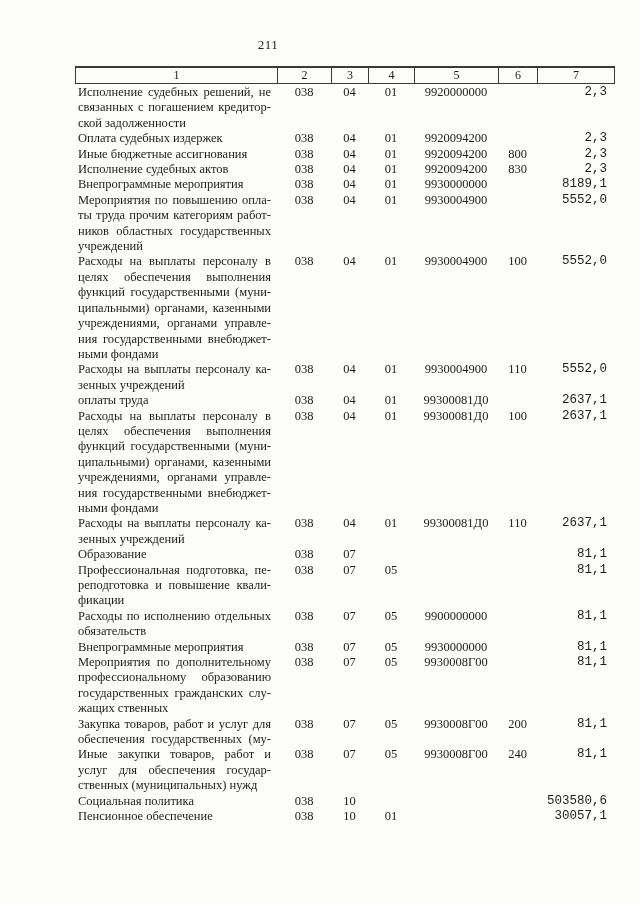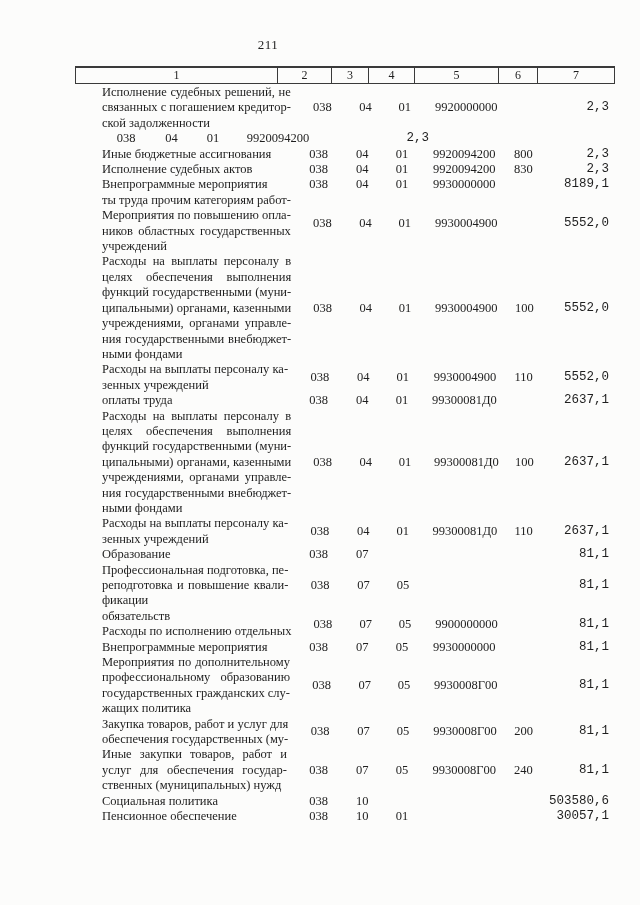--- a/index.html
+++ b/index.html
@@ -44,22 +44,21 @@
   .c1 { width: 202px; }
   .c2 { width: 54px; }
   .c3 { width: 37px; }
   .c4 { width: 46px; }
   .c5 { width: 84px; }
   .c6 { width: 39px; }
   .c7 { width: 76px; }
   .tbody { padding-top: 1px; }
   .trow {
     display: flex;
-    align-items: center;
-    margin-left: 24px;
+    align-items: flex-start;
   }
   .td {
     box-sizing: border-box;
     font-size: 12.5px;
     line-height: 15.4px;
   }
   .td.name { padding: 0 6px 0 3px; }
   .jline {
     white-space: nowrap;
     text-align: justify;
@@ -93,20 +92,23 @@
           <div class="jline last">ской задолженности</div>
         </div>
         <div class="td c2 num">038</div>
         <div class="td c3 num">04</div>
         <div class="td c4 num">01</div>
         <div class="td c5 num">9920000000</div>
         <div class="td c6 num"></div>
         <div class="td c7 amount">2,3</div>
       </div>
       <div class="trow">
+        <div class="td name c1">
+          <div class="jline last">Оплата судебных издержек</div>
+        </div>
         <div class="td c2 num">038</div>
         <div class="td c3 num">04</div>
         <div class="td c4 num">01</div>
         <div class="td c5 num">9920094200</div>
         <div class="td c6 num"></div>
         <div class="td c7 amount">2,3</div>
       </div>
       <div class="trow">
         <div class="td name c1">
           <div class="jline last">Иные бюджетные ассигнования</div>
@@ -135,22 +137,22 @@
         </div>
         <div class="td c2 num">038</div>
         <div class="td c3 num">04</div>
         <div class="td c4 num">01</div>
         <div class="td c5 num">9930000000</div>
         <div class="td c6 num"></div>
         <div class="td c7 amount">8189,1</div>
       </div>
       <div class="trow">
         <div class="td name c1">
+          <div class="jline">Мероприятия по повышению опла-</div>
           <div class="jline">ты труда прочим категориям работ-</div>
-          <div class="jline">Мероприятия по повышению опла-</div>
           <div class="jline">ников областных государственных</div>
           <div class="jline last">учреждений</div>
         </div>
         <div class="td c2 num">038</div>
         <div class="td c3 num">04</div>
         <div class="td c4 num">01</div>
         <div class="td c5 num">9930004900</div>
         <div class="td c6 num"></div>
         <div class="td c7 amount">5552,0</div>
       </div>
@@ -242,22 +244,22 @@
         </div>
         <div class="td c2 num">038</div>
         <div class="td c3 num">07</div>
         <div class="td c4 num">05</div>
         <div class="td c5 num"></div>
         <div class="td c6 num"></div>
         <div class="td c7 amount">81,1</div>
       </div>
       <div class="trow">
         <div class="td name c1">
+          <div class="jline">Расходы по исполнению отдельных</div>
           <div class="jline last">обязательств</div>
-          <div class="jline">Расходы по исполнению отдельных</div>
         </div>
         <div class="td c2 num">038</div>
         <div class="td c3 num">07</div>
         <div class="td c4 num">05</div>
         <div class="td c5 num">9900000000</div>
         <div class="td c6 num"></div>
         <div class="td c7 amount">81,1</div>
       </div>
       <div class="trow">
         <div class="td name c1">
@@ -268,21 +270,21 @@
         <div class="td c4 num">05</div>
         <div class="td c5 num">9930000000</div>
         <div class="td c6 num"></div>
         <div class="td c7 amount">81,1</div>
       </div>
       <div class="trow">
         <div class="td name c1">
           <div class="jline">Мероприятия по дополнительному</div>
           <div class="jline">профессиональному образованию</div>
           <div class="jline">государственных гражданских слу-</div>
-          <div class="jline last">жащих политика</div>
+          <div class="jline last">жащих ственных</div>
         </div>
         <div class="td c2 num">038</div>
         <div class="td c3 num">07</div>
         <div class="td c4 num">05</div>
         <div class="td c5 num">9930008Г00</div>
         <div class="td c6 num"></div>
         <div class="td c7 amount">81,1</div>
       </div>
       <div class="trow">
         <div class="td name c1">

